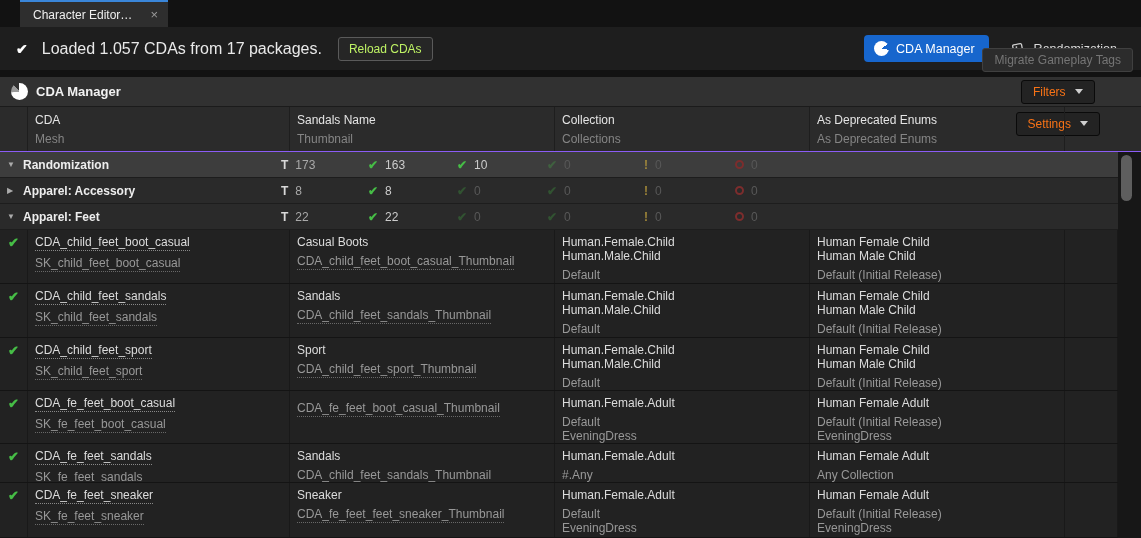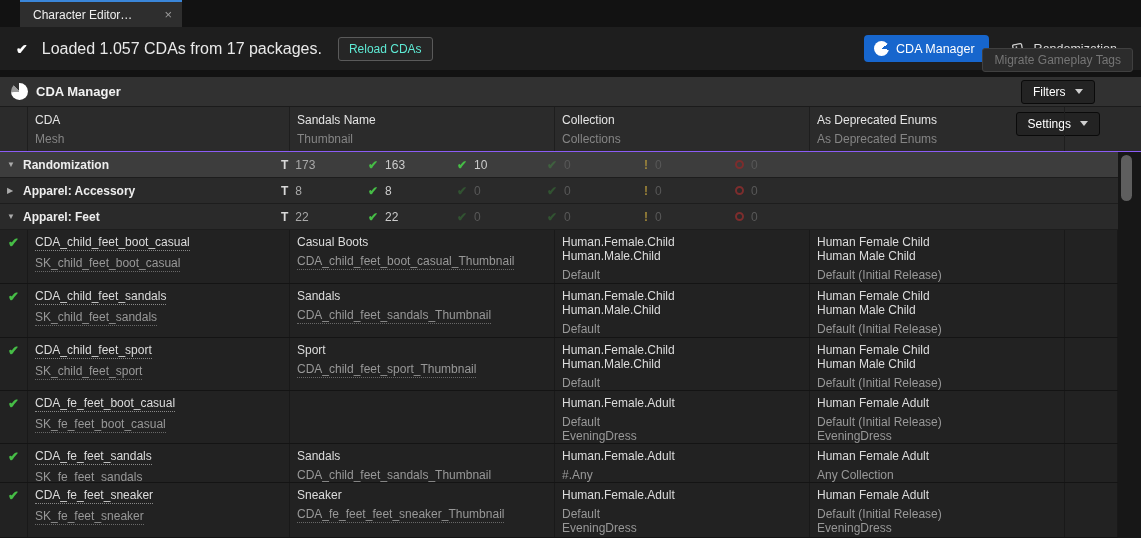--- a/index.html
+++ b/index.html
@@ -2,48 +2,48 @@
 <html><head>
 <meta charset="utf-8">
 <style>
   * { margin:0; padding:0; box-sizing:border-box; }
   html,body { width:1141px; height:538px; overflow:hidden; background:#141414;
     font-family:"Liberation Sans", sans-serif; color:#d6d6d6; font-size:12px; }
   .app { position:relative; width:1141px; height:538px; background:#141414; }
 
   
   .tabbar { height:27px; background:#121212; display:flex; align-items:stretch; }
-  .tab { margin-left:20px; width:162px; background:#2e2e2e; border-top:2px solid #3a86d9;
+  .tab { margin-left:20px; width:148px; background:#2e2e2e; border-top:2px solid #3a86d9;
     display:flex; align-items:center; padding:0 10px 0 13px; color:#efefef; font-size:12px; }
   .tab-title { flex:1; white-space:nowrap; overflow:hidden; }
   .tab-close { color:#9a9a9a; font-size:13px; margin-left:6px; cursor:pointer; }
 
   
   .toolbar { height:43px; background:#1e1e1e; display:flex; align-items:center; padding:0 14px; }
   .ok-white { color:#ffffff; font-weight:bold; font-size:14px; margin:0 14px 0 2px; }
   .status { color:#e9e9e9; font-size:16px; }
   .btn-reload { margin-left:16px; background:#262626; border:1px solid #5a5a5a; border-radius:3px;
-    color:#5eead4; font-size:12px; padding:4px 10px; }
+    color:#bef264; font-size:12px; padding:4px 10px; }
   .toolbar-right { margin-left:auto; display:flex; align-items:center; gap:22px; }
   .btn-blue { background:#1766cd; color:#fff; border:none; border-radius:4px; padding:6px 14px 6px 10px;
     font-size:12.5px; display:flex; align-items:center; gap:7px; }
   .pie-white { width:15px; height:15px; border-radius:50%;
     background:conic-gradient(#ffffff 0 55deg, rgba(255,255,255,0) 55deg 100deg, #ffffff 100deg); }
   .randomize { display:flex; align-items:center; gap:7px; color:#dcdcdc; font-size:12.5px; padding-right:10px; }
 
   .hsep { height:7px; background:#121212; }
 
   
   .panel-header { height:30px; background:#313131; border-bottom:1px solid #1b1b1b;
     display:flex; align-items:center; padding:0 8px; }
   .pie-head { width:17px; height:17px; border-radius:50%; margin:0 8px 0 3px;
     background:conic-gradient(#ffffff 0 260deg, #9b9b9b 268deg 318deg, rgba(0,0,0,0) 318deg); }
   .panel-title { font-weight:bold; font-size:13px; color:#f2f2f2; }
   .panel-actions { margin-left:auto; display:flex; gap:8px; align-items:center;flex-direction:column; }
-  .hbtn { background:#232323; border:1px solid #0a0a0a; border-radius:3px; color:#ffffff;
+  .hbtn { background:#232323; border:1px solid #0a0a0a; border-radius:3px; color:#f97316;
     font-size:12px; padding:4px 11px; display:flex; align-items:center; gap:9px; }
   .hbtn.disabled { color:#757575; background:#2c2c2c; border-color:#404040; }
   .chev { width:0; height:0; border-left:4px solid transparent; border-right:4px solid transparent;
     border-top:5px solid #cfcfcf; display:inline-block; }
 
   
   .thead { height:45px; background:#2b2b2b; display:flex; border-bottom:1px solid #8b5cf6; }
   .thc { border-right:1px solid #1e1e1e; padding:4px 0 0 7px; line-height:19px; }
   .thc .p { color:#e4e4e4; }
   .thc .s { color:#858585; }
@@ -313,20 +313,21 @@
       <div class="cell w-last"></div>
     </div>
 
     <div class="drow r3b">
       <div class="cell gut"><span class="chk">✔</span></div>
       <div class="cell w-cda">
         <span class="line"><span class="lnk">CDA_fe_feet_boot_casual</span></span>
         <span class="line sec gap"><span class="lnk sec">SK_fe_feet_boot_casual</span></span>
       </div>
       <div class="cell w-disp">
+        <span class="line sec gap"><span class="lnk sec">CDA_fe_feet_boot_casual_Thumbnail</span></span>
       </div>
       <div class="cell w-anat">
         <span class="line">Human.Female.Adult</span>
         <span class="line sec gap">Default</span>
         <span class="line sec">EveningDress</span>
       </div>
       <div class="cell w-enum">
         <span class="line">Human Female Adult</span>
         <span class="line sec gap">Default (Initial Release)</span>
         <span class="line sec">EveningDress</span>

